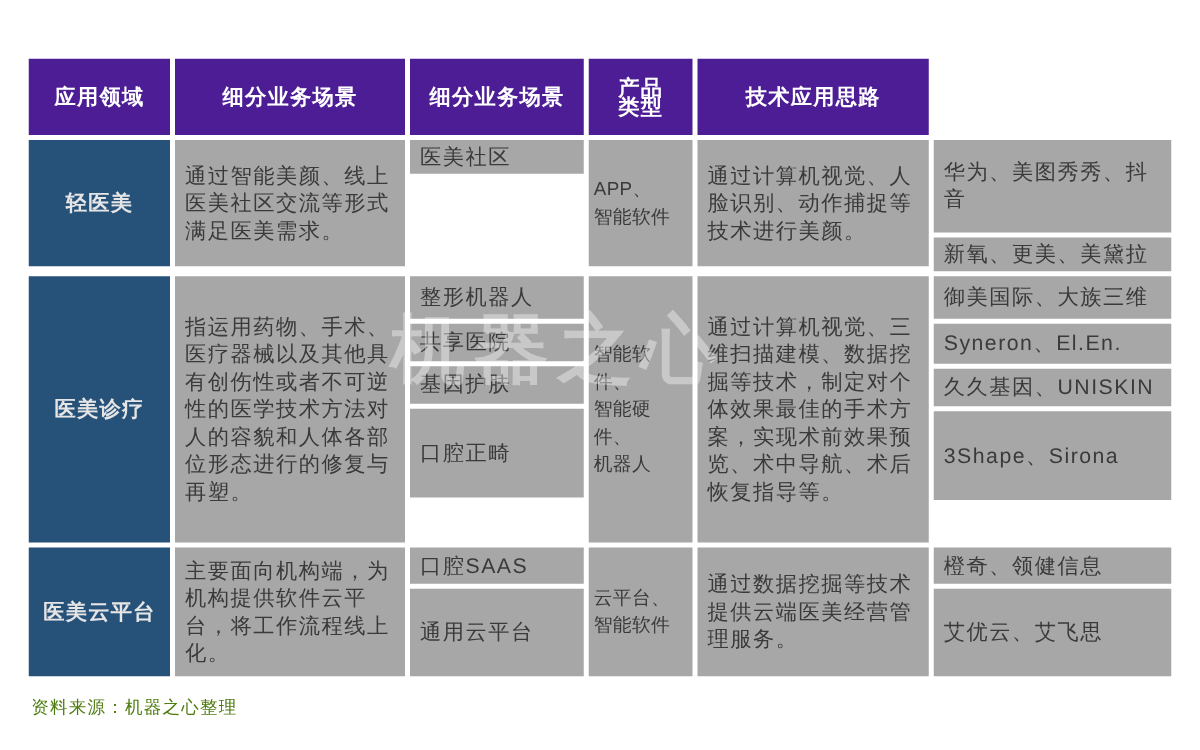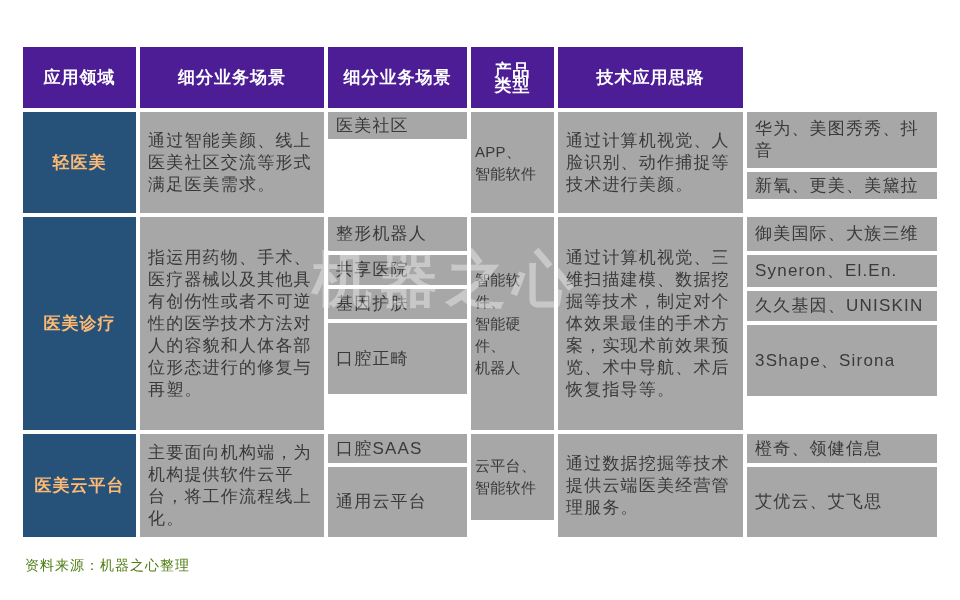--- a/index.html
+++ b/index.html
@@ -22,21 +22,21 @@
   }
   .th-product span { display:inline-block; width:40px; line-height:15px; }
   
   .cell {
     background:#a7a7a7; color:#3a3a3a;
     display:flex; align-items:center;
     font-size:17px; letter-spacing:1.2px; line-height:22px;
     padding:4px 8px; box-sizing:border-box;
   }
   .cell-field {
-    background:#265179; color:#fdba74; font-weight:bold;
+    background:#265179; color:#e5e5e5; font-weight:bold;
     justify-content:center; text-align:center; padding:0 2px; letter-spacing:1px;
   }
   .cell-product { font-size:15px; letter-spacing:0.3px; padding:12px 4px; line-height:22px; }
   .cell-product .pline { display:block; }
   .subcol { display:flex; flex-direction:column; gap:4px; }
   .subcol .cell { flex:0 0 auto; }
   .watermark {
     position:absolute; left:312px; top:240px; z-index:5;
     font-size:60px; font-weight:bold; letter-spacing:7px;
     color:rgba(255,255,255,0.38); pointer-events:none; white-space:nowrap;
@@ -68,21 +68,21 @@
       <div class="cell" style="height:27px">医美社区</div>
     </div>
     <div class="cell cell-product" style="height:101px">
       <div>
         <span class="pline">APP、</span>
         <span class="pline">智能软件</span>
       </div>
     </div>
     <div class="cell" style="height:101px">通过计算机视觉、人脸识别、动作捕捉等技术进行美颜。</div>
     <div class="subcol">
-      <div class="cell" style="height:56px">华为、美图秀秀、抖音</div>
+      <div class="cell" style="height:74px">华为、美图秀秀、抖音</div>
       <div class="cell" style="height:27px">新氧、更美、美黛拉</div>
     </div>
   </div>
 
   <div class="grid-row">
     <div class="cell cell-field" style="height:213px">医美诊疗</div>
     <div class="cell" style="height:213px">指运用药物、手术、医疗器械以及其他具有创伤性或者不可逆性的医学技术方法对人的容貌和人体各部位形态进行的修复与再塑。</div>
     <div class="subcol">
       <div class="cell" style="height:34px">整形机器人</div>
       <div class="cell" style="height:30px">共享医院</div>
@@ -105,21 +105,21 @@
     </div>
   </div>
 
   <div class="grid-row">
     <div class="cell cell-field" style="height:103px">医美云平台</div>
     <div class="cell" style="height:103px">主要面向机构端，为机构提供软件云平台，将工作流程线上化。</div>
     <div class="subcol">
       <div class="cell" style="height:29px">口腔SAAS</div>
       <div class="cell" style="height:70px">通用云平台</div>
     </div>
-    <div class="cell cell-product" style="height:86px">
+    <div class="cell cell-product" style="height:103px">
       <div>
         <span class="pline">云平台、</span>
         <span class="pline">智能软件</span>
       </div>
     </div>
     <div class="cell" style="height:103px">通过数据挖掘等技术提供云端医美经营管理服务。</div>
     <div class="subcol">
       <div class="cell" style="height:29px">橙奇、领健信息</div>
       <div class="cell" style="height:70px">艾优云、艾飞思</div>
     </div>

